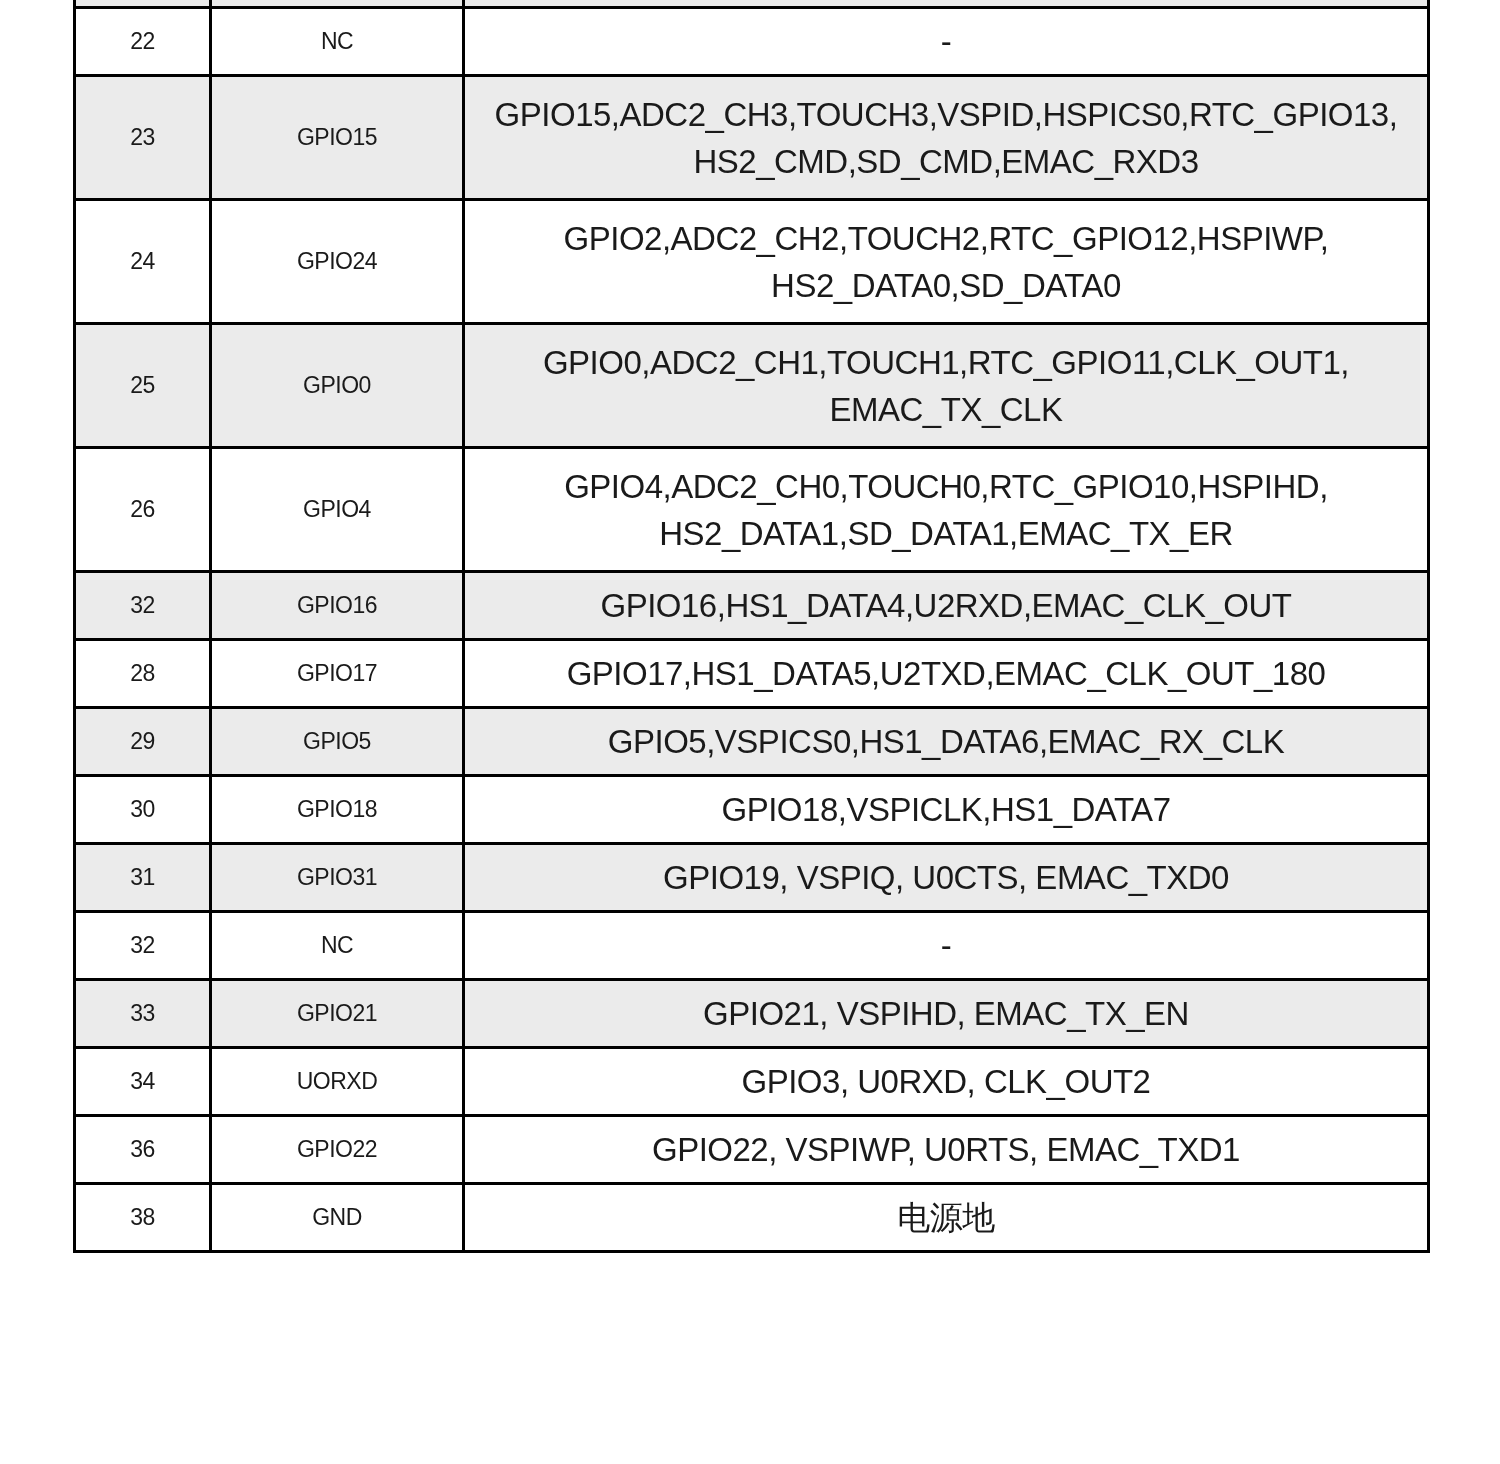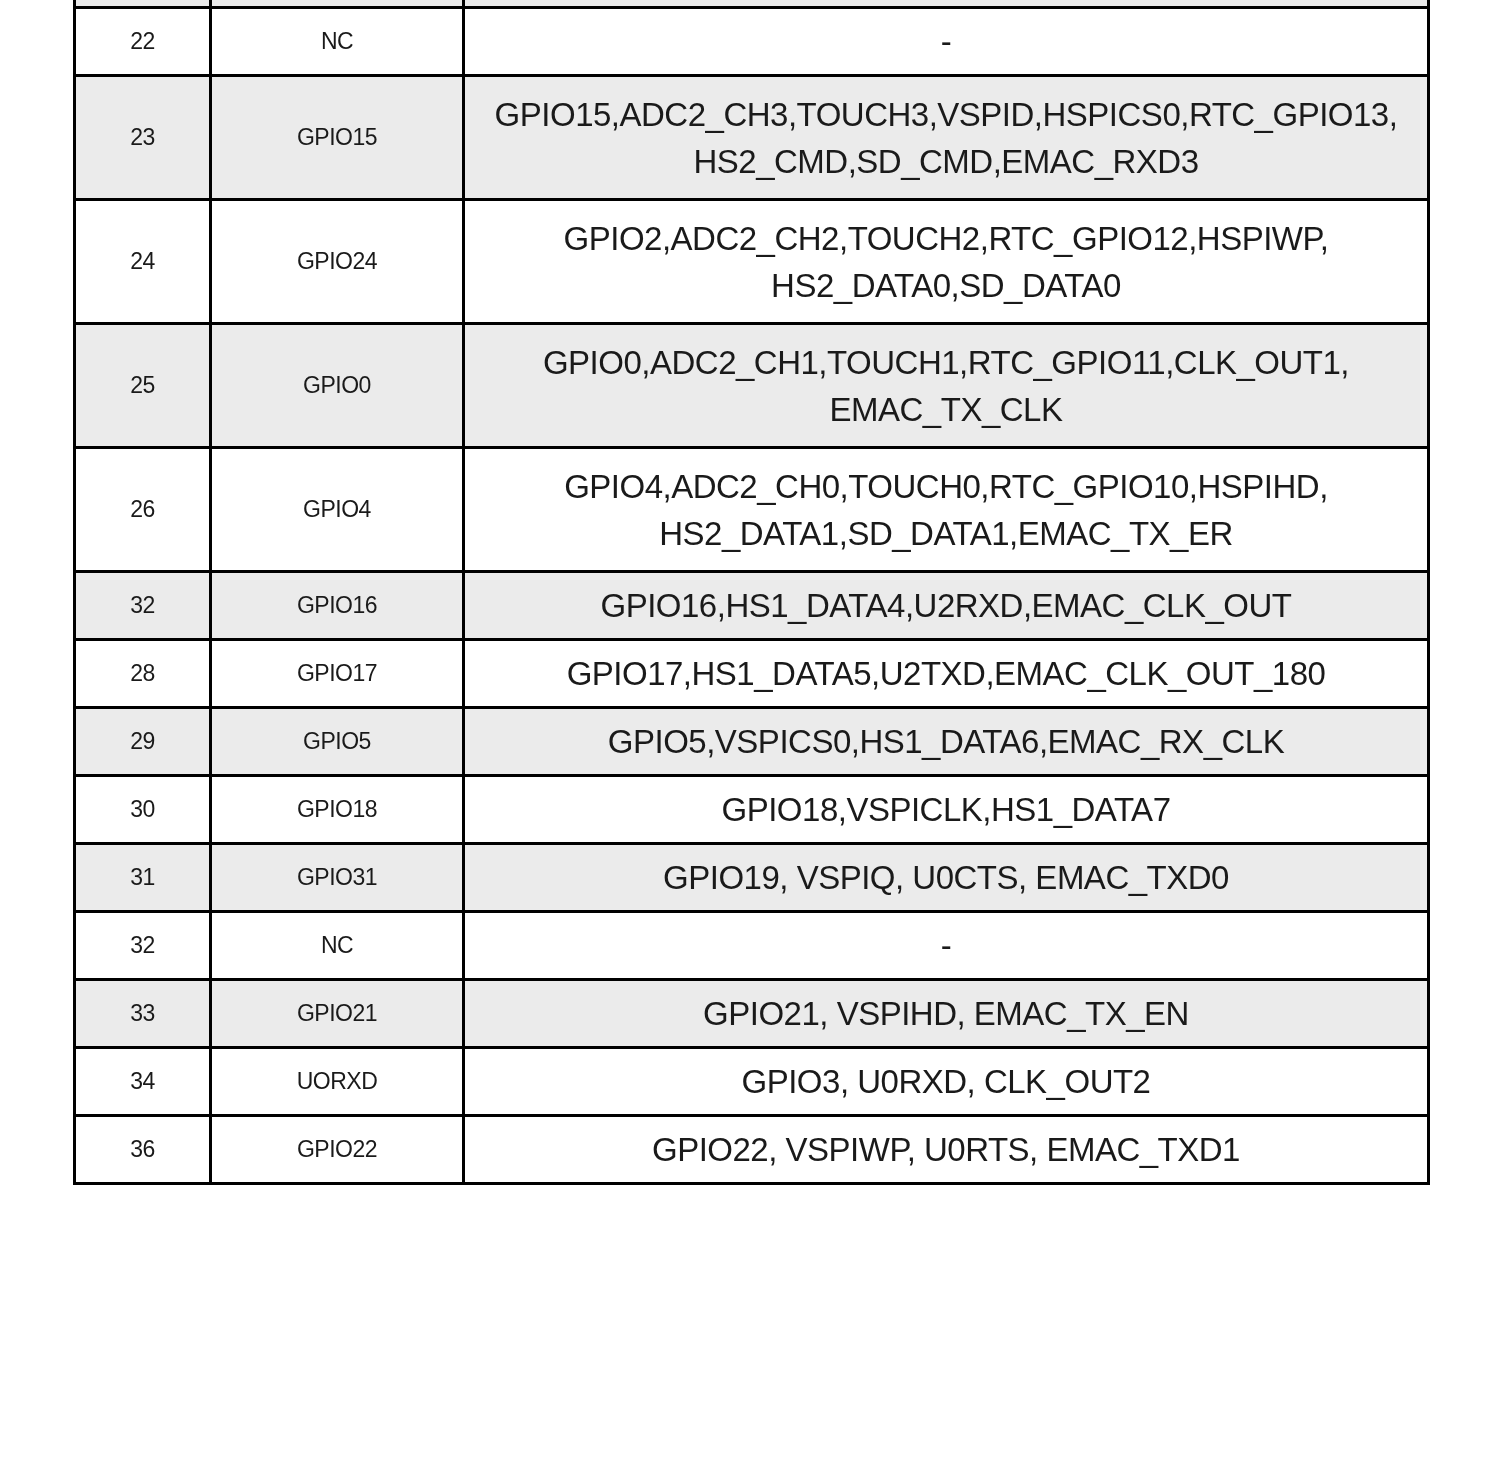--- a/index.html
+++ b/index.html
@@ -119,15 +119,20 @@
         <tr class="single">
     <td class="pin">34</td>
     <td class="name">UORXD</td>
     <td class="fn">GPIO3, U0RXD, CLK_OUT2</td>
   </tr>
         <tr class="single">
     <td class="pin">36</td>
     <td class="name">GPIO22</td>
     <td class="fn">GPIO22, VSPIWP, U0RTS, EMAC_TXD1</td>
   </tr>
+        <tr class="single">
+    <td class="pin">38</td>
+    <td class="name">GND</td>
+    <td class="fn">电源地</td>
+  </tr>
       </tbody>
   </table>
 </div>
 
 </body></html>

